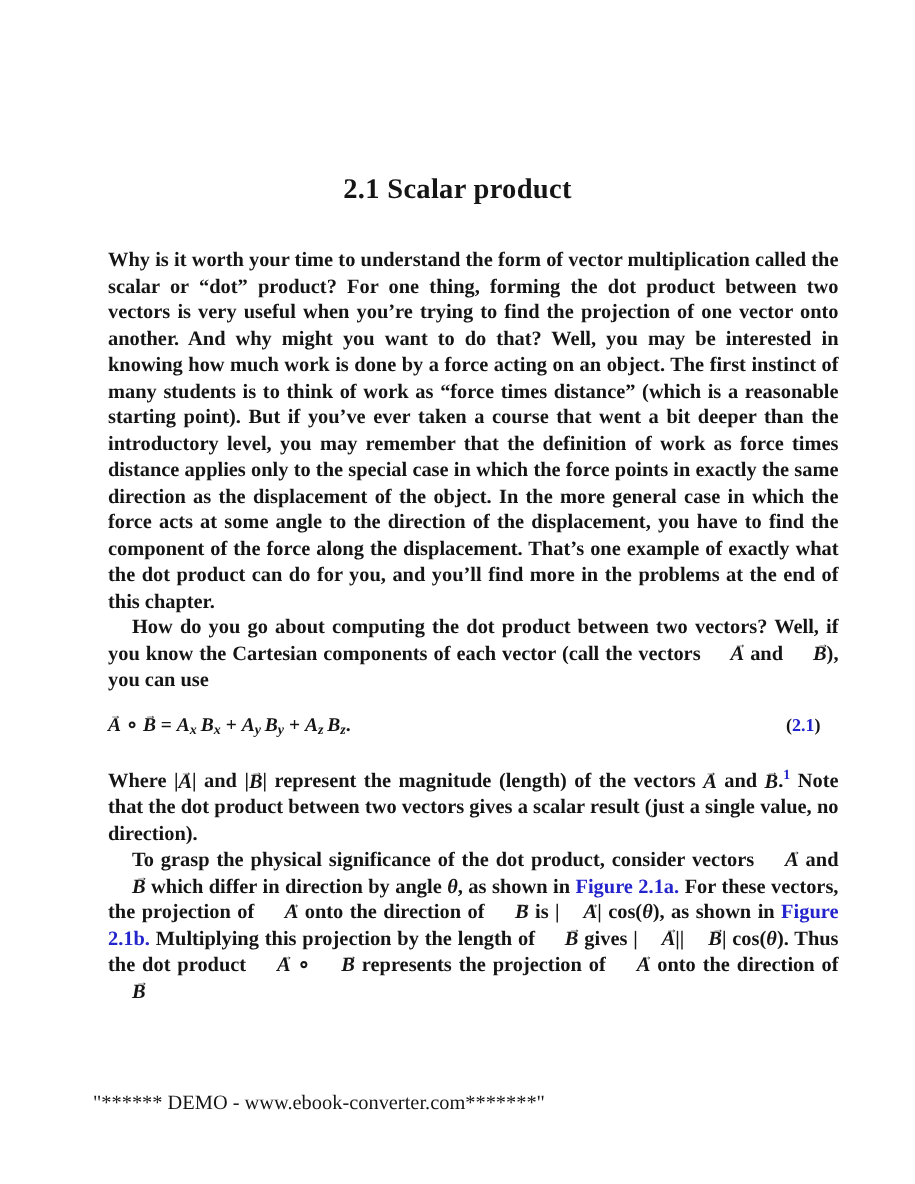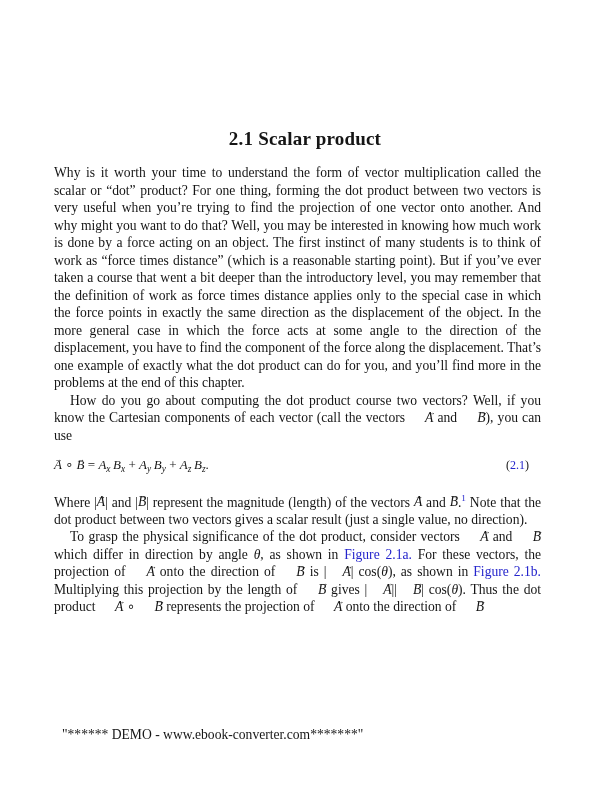--- a/index.html
+++ b/index.html
@@ -2,28 +2,29 @@
 <html style="--link: #2424cc;"><head>
 <meta charset="utf-8">
 <style>
   html,body { margin:0; padding:0; background:#ffffff; }
   .page {
     position:relative; width:610px; height:789px; background:#ffffff;
     font-family:"Liberation Serif", serif; color:#151515; overflow:hidden;
     margin:0 auto;
   }
   .title {
-    position:absolute; top:128px; left:0; width:100%;
+    position:absolute; top:116px; left:0; width:100%;
     margin:0; text-align:center;
     font-size:19px; font-weight:bold; letter-spacing:0.2px;
   }
   .content {
-    position:absolute; top:164px; left:54px; width:487px;
+    position:absolute; top:164px; left:72px; width:487px;
     font-size:13.6px; line-height:17.5px; text-align:justify;
     text-justify:inter-word;
+    font-weight:bold;
   }
   .para { margin:0; }
   .para.indent { text-indent:16px; }
   .equation {
     position:relative; text-align:left;
     margin:11px 0 11px 0; font-size:13px; line-height:20px;
     text-indent:0;
   }
   .eq-number { position:absolute; right:12px; top:0; font-size:12px; }
   .seg-math { font-style:italic; }
@@ -42,19 +43,19 @@
     color:#151515; white-space:nowrap;
   }
 </style>
 </head>
 <body>
 
 <div class="page">
   <h1 class="title">2.1 Scalar product</h1>
   <div class="content">
       <p class="para"><span>Why is it worth your time to understand the form of vector multiplication called the scalar or “dot” product? For one thing, forming the dot product between two vectors is very useful when you’re trying to find the projection of one vector onto another. And why might you want to do that? Well, you may be interested in knowing how much work is done by a force acting on an object. The first instinct of many students is to think of work as “force times distance” (which is a reasonable starting point). But if you’ve ever taken a course that went a bit deeper than the introductory level, you may remember that the definition of work as force times distance applies only to the special case in which the force points in exactly the same direction as the displacement of the object. In the more general case in which the force acts at some angle to the direction of the displacement, you have to find the component of the force along the displacement. That’s one example of exactly what the dot product can do for you, and you’ll find more in the problems at the end of this chapter.</span></p>
-      <p class="para indent"><span>How do you go about computing the dot product course two vectors? Well, if you know the Cartesian components of each vector (call the vectors </span><span class="seg-vec">A</span><span> and </span><span class="seg-vec">B</span><span>), you can use</span></p>
+      <p class="para indent"><span>How do you go about computing the dot product between two vectors? Well, if you know the Cartesian components of each vector (call the vectors </span><span class="seg-vec">A</span><span> and </span><span class="seg-vec">B</span><span>), you can use</span></p>
       <div class="equation"><span><span class="seg-vec">A</span><span> ∘ </span><span class="seg-vec">B</span><span> = </span><span class="seg-math">A</span><span class="seg-msub">x</span><span> </span><span class="seg-math">B</span><span class="seg-msub">x</span><span> + </span><span class="seg-math">A</span><span class="seg-msub">y</span><span> </span><span class="seg-math">B</span><span class="seg-msub">y</span><span> + </span><span class="seg-math">A</span><span class="seg-msub">z</span><span> </span><span class="seg-math">B</span><span class="seg-msub">z</span><span>.</span></span><span class="eq-number"><span>(</span><span class="seg-link">2.1</span><span>)</span></span></div>
       <p class="para"><span>Where |</span><span class="seg-vec">A</span><span>| and |</span><span class="seg-vec">B</span><span>| represent the magnitude (length) of the vectors </span><span class="seg-vec">A</span><span> and </span><span class="seg-vec">B</span><span>.</span><span class="seg-suplink">1</span><span> Note that the dot product between two vectors gives a scalar result (just a single value, no direction).</span></p>
       <p class="para indent"><span>To grasp the physical significance of the dot product, consider vectors </span><span class="seg-vec">A</span><span> and </span><span class="seg-vec">B</span><span> which differ in direction by angle </span><span class="seg-math">θ</span><span>, as shown in </span><span class="seg-link">Figure 2.1a.</span><span> For these vectors, the projection of </span><span class="seg-vec">A</span><span> onto the direction of </span><span class="seg-vec">B</span><span> is |</span><span class="seg-vec">A</span><span>| cos(</span><span class="seg-math">θ</span><span>), as shown in </span><span class="seg-link">Figure 2.1b.</span><span> Multiplying this projection by the length of </span><span class="seg-vec">B</span><span> gives |</span><span class="seg-vec">A</span><span>||</span><span class="seg-vec">B</span><span>| cos(</span><span class="seg-math">θ</span><span>). Thus the dot product </span><span class="seg-vec">A</span><span> ∘ </span><span class="seg-vec">B</span><span> represents the projection of </span><span class="seg-vec">A</span><span> onto the direction of </span><span class="seg-vec">B</span></p>
     </div>
   <div class="footer">"****** DEMO - www.ebook-converter.com*******"</div>
 </div>
 
 </body></html>

